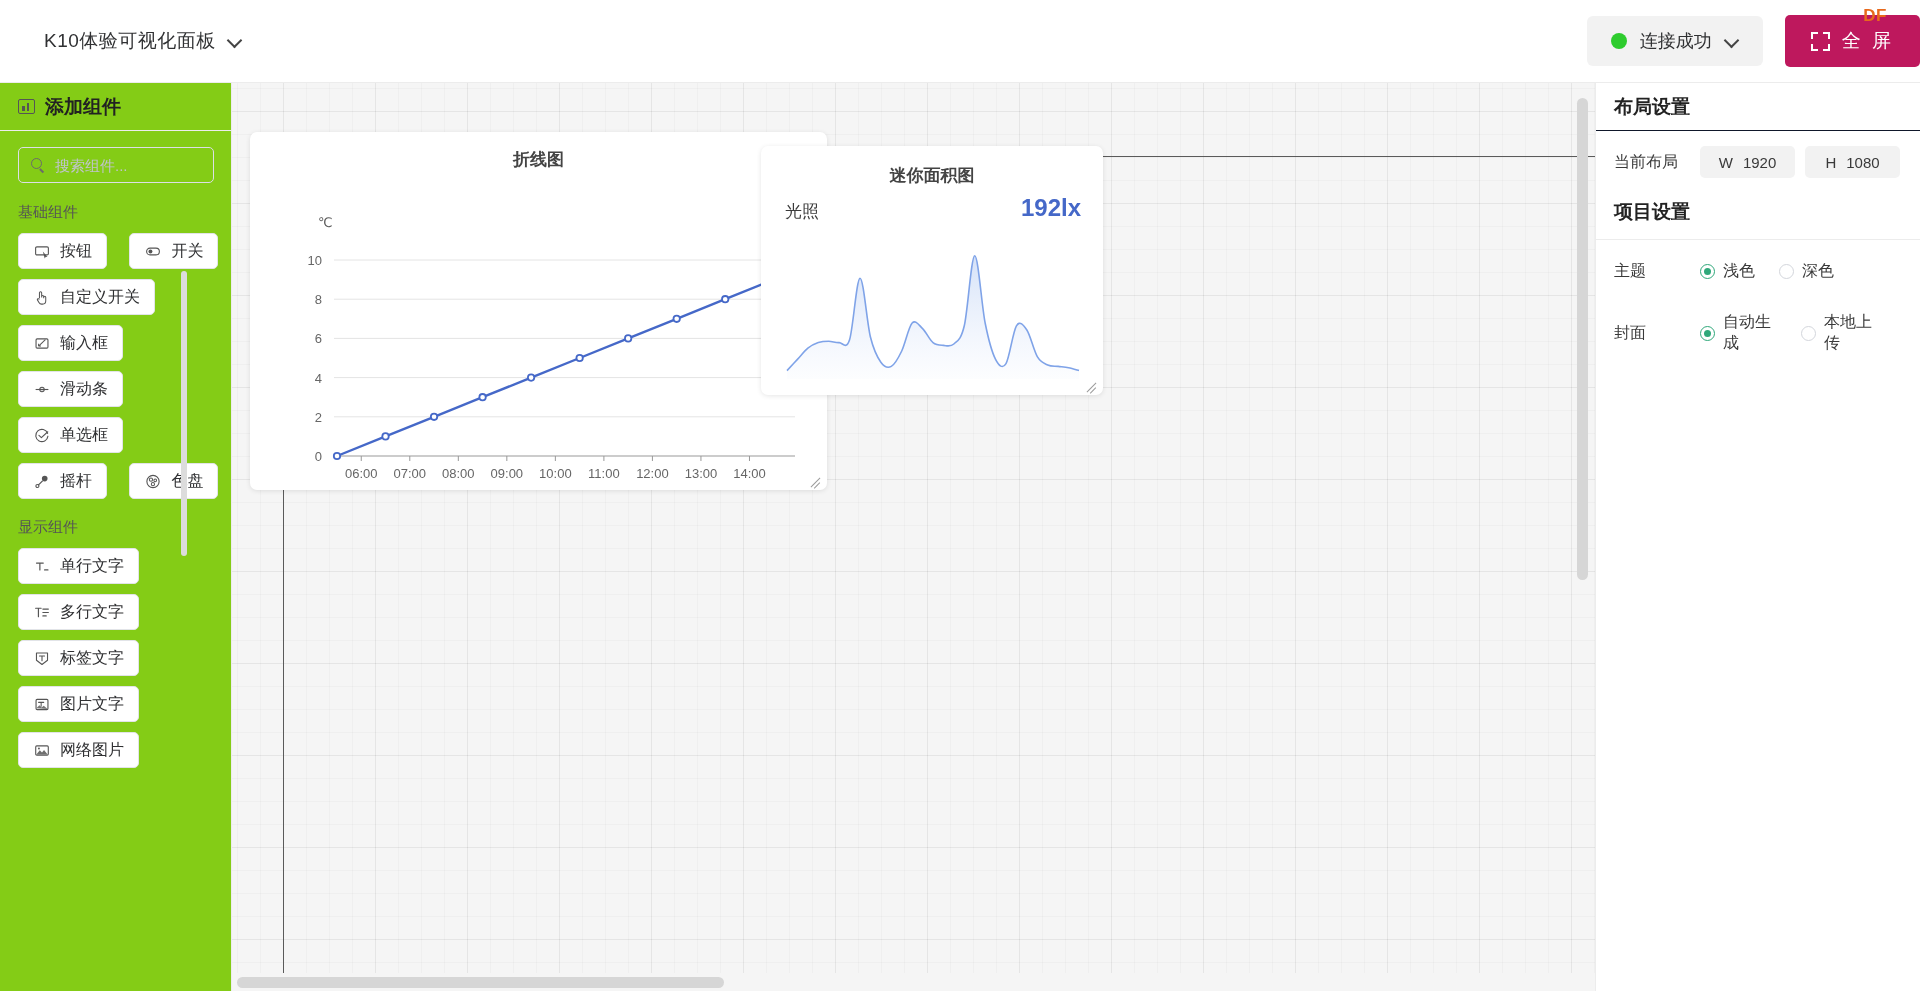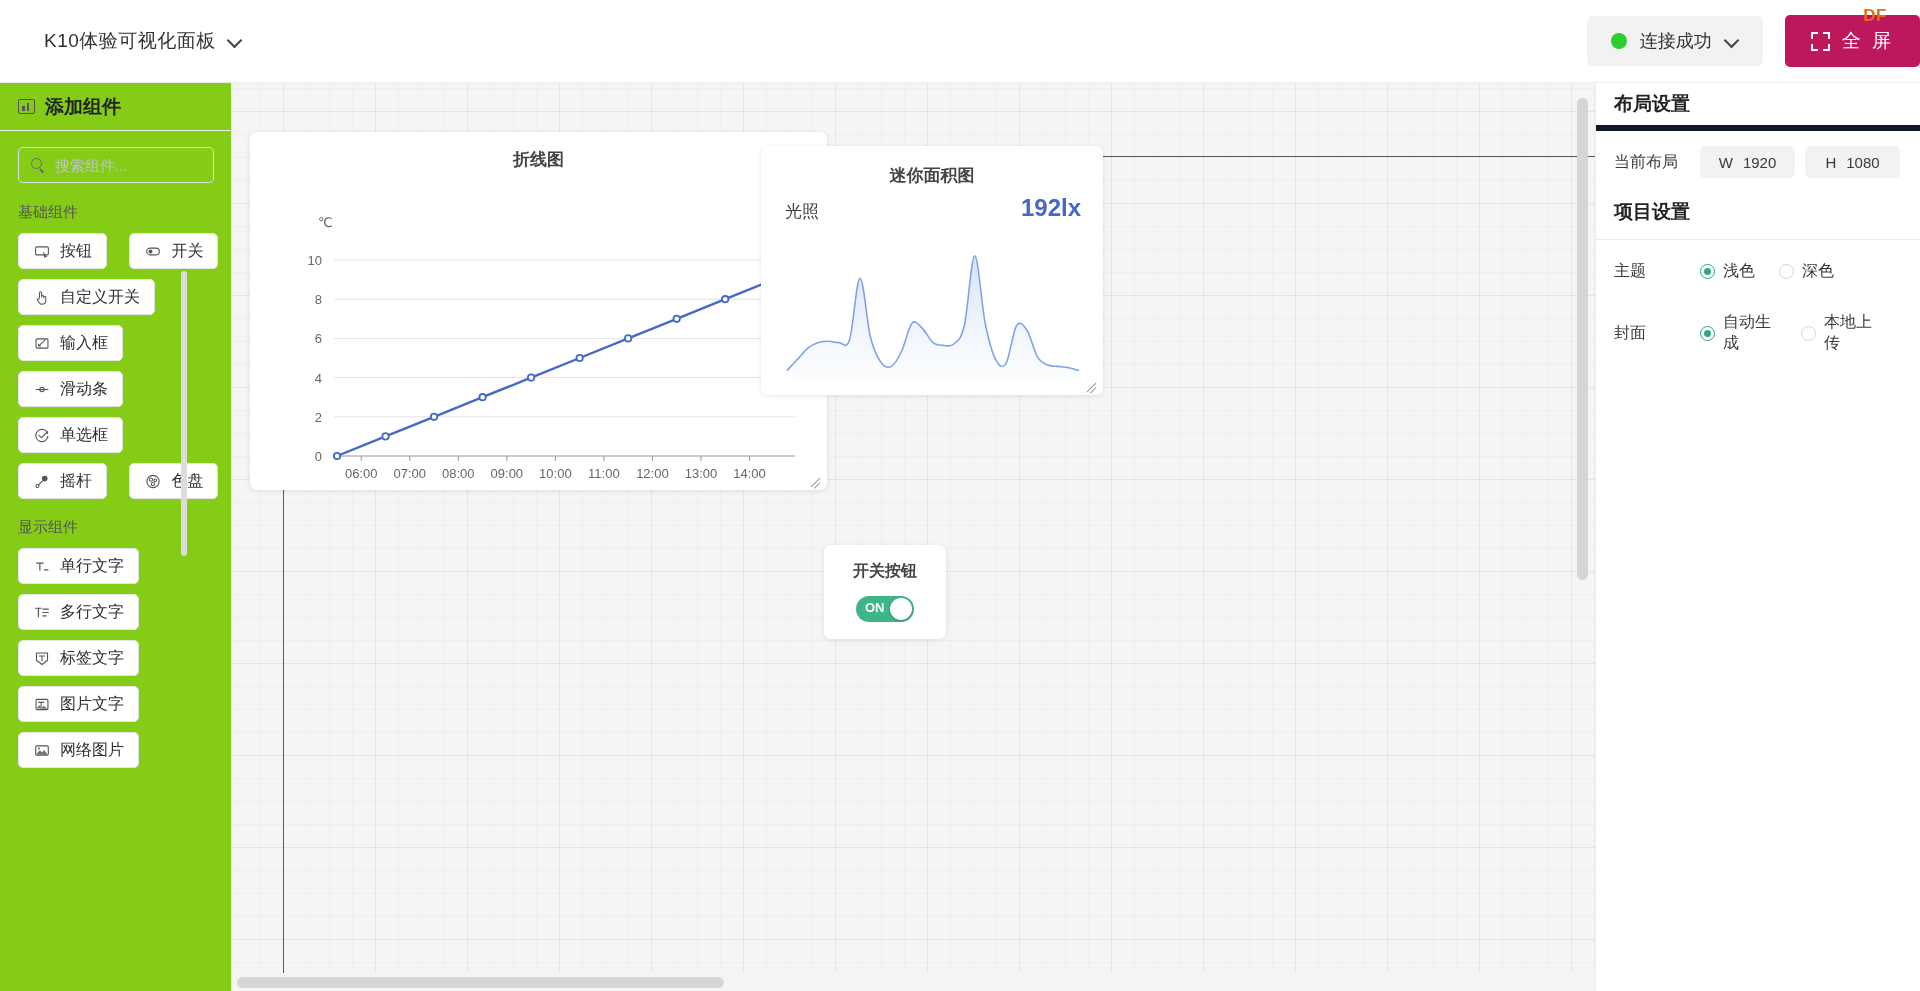--- a/index.html
+++ b/index.html
@@ -197,21 +197,21 @@
     position: absolute; left: 9px; top: 4px; font-size: 13px; color: #fff; font-weight: bold;
   }
 
   
   #rightpanel {
     position: absolute; left: 1595px; top: 83px; width: 325px; height: 908px;
     background: #fff; border-left: 1px solid #ececec;
   }
   #rp-head {
     height: 48px; display: flex; align-items: center; padding: 0 18px;
-    border-bottom: 6px solid #0f172a;
+    border-bottom: 1px solid #0f172a;
   }
   #rp-head .ttl { font-size: 19px; font-weight: bold; color: #222; }
   .rp-row { display: flex; align-items: center; padding: 0 18px; height: 62px; }
   .rp-label { font-size: 16px; color: #3a3a3a; width: 86px; flex: 0 0 auto; }
   .dim-box {
     background: #f2f2f2; border-radius: 5px; height: 32px; min-width: 95px;
     display: flex; align-items: center; justify-content: center; gap: 10px;
     font-size: 15px; color: #3a3a3a; margin-right: 10px; cursor: text;
   }
   .rp-section {
@@ -444,27 +444,20 @@
             <stop offset="0%" stop-color="#9ab8ef" stop-opacity="0.42"></stop>
             <stop offset="100%" stop-color="#c9d9f7" stop-opacity="0.05"></stop>
           </linearGradient>
         </defs>
         <path d="M26 139.6 C27.738095238095237 137.73333333333332 32.952380952380956 132.13333333333333 36.42857142857143 128.4 C39.904761904761905 124.66666666666667 43.38095238095239 120 46.85714285714286 117.2 C50.333333333333336 114.4 53.80952380952381 112.76666666666667 57.285714285714285 111.6 C60.76190476190476 110.43333333333332 64.23809523809524 110.19999999999999 67.71428571428572 110.19999999999999 C71.1904761904762 110.19999999999999 74.66666666666666 111.83333333333333 78.14285714285714 111.6 C81.61904761904762 111.36666666666666 85.09523809523809 119.53333333333333 88.57142857142857 108.8 C92.04761904761905 98.06666666666666 95.52380952380952 47.66666666666667 99 47.2 C102.47619047619048 46.733333333333334 105.95238095238095 92 109.42857142857143 106 C112.90476190476191 120 116.38095238095238 126.29999999999998 119.85714285714286 131.2 C123.33333333333334 136.1 126.8095238095238 137.26666666666668 130.28571428571428 135.4 C133.76190476190476 133.53333333333333 137.23809523809524 127.23333333333333 140.71428571428572 120 C144.1904761904762 112.76666666666667 147.66666666666666 95.73333333333333 151.14285714285714 92 C154.61904761904762 88.26666666666667 158.0952380952381 94.33333333333333 161.57142857142858 97.6 C165.04761904761907 100.86666666666666 168.52380952380952 108.8 172 111.6 C175.47619047619048 114.39999999999999 178.95238095238093 114.16666666666667 182.42857142857142 114.4 C185.9047619047619 114.63333333333334 189.38095238095238 116.26666666666667 192.85714285714286 113 C196.33333333333334 109.73333333333333 199.8095238095238 109.5 203.28571428571428 94.8 C206.76190476190476 80.1 210.23809523809524 25.266666666666662 213.71428571428572 24.799999999999997 C217.1904761904762 24.333333333333332 220.66666666666666 74.73333333333333 224.14285714285714 92 C227.61904761904762 109.26666666666667 231.0952380952381 121.63333333333334 234.57142857142858 128.4 C238.04761904761907 135.16666666666669 241.52380952380952 138.2 245 132.6 C248.47619047619048 127 251.95238095238093 100.39999999999999 255.42857142857142 94.8 C258.9047619047619 89.2 262.3809523809524 93.86666666666667 265.8571428571429 99 C269.33333333333337 104.13333333333333 272.8095238095238 119.76666666666667 276.2857142857143 125.6 C279.76190476190476 131.43333333333334 283.23809523809524 132.36666666666667 286.7142857142857 134 C290.1904761904762 135.63333333333333 293.6666666666667 134.93333333333334 297.14285714285717 135.4 C300.61904761904765 135.86666666666667 304.0952380952381 136.10000000000002 307.57142857142856 136.8 C311.04761904761904 137.5 316.26190476190476 139.13333333333333 318 139.6 L318 148 L26 148 Z" fill="url(#agrad)"></path>
         <path d="M26 139.6 C27.738095238095237 137.73333333333332 32.952380952380956 132.13333333333333 36.42857142857143 128.4 C39.904761904761905 124.66666666666667 43.38095238095239 120 46.85714285714286 117.2 C50.333333333333336 114.4 53.80952380952381 112.76666666666667 57.285714285714285 111.6 C60.76190476190476 110.43333333333332 64.23809523809524 110.19999999999999 67.71428571428572 110.19999999999999 C71.1904761904762 110.19999999999999 74.66666666666666 111.83333333333333 78.14285714285714 111.6 C81.61904761904762 111.36666666666666 85.09523809523809 119.53333333333333 88.57142857142857 108.8 C92.04761904761905 98.06666666666666 95.52380952380952 47.66666666666667 99 47.2 C102.47619047619048 46.733333333333334 105.95238095238095 92 109.42857142857143 106 C112.90476190476191 120 116.38095238095238 126.29999999999998 119.85714285714286 131.2 C123.33333333333334 136.1 126.8095238095238 137.26666666666668 130.28571428571428 135.4 C133.76190476190476 133.53333333333333 137.23809523809524 127.23333333333333 140.71428571428572 120 C144.1904761904762 112.76666666666667 147.66666666666666 95.73333333333333 151.14285714285714 92 C154.61904761904762 88.26666666666667 158.0952380952381 94.33333333333333 161.57142857142858 97.6 C165.04761904761907 100.86666666666666 168.52380952380952 108.8 172 111.6 C175.47619047619048 114.39999999999999 178.95238095238093 114.16666666666667 182.42857142857142 114.4 C185.9047619047619 114.63333333333334 189.38095238095238 116.26666666666667 192.85714285714286 113 C196.33333333333334 109.73333333333333 199.8095238095238 109.5 203.28571428571428 94.8 C206.76190476190476 80.1 210.23809523809524 25.266666666666662 213.71428571428572 24.799999999999997 C217.1904761904762 24.333333333333332 220.66666666666666 74.73333333333333 224.14285714285714 92 C227.61904761904762 109.26666666666667 231.0952380952381 121.63333333333334 234.57142857142858 128.4 C238.04761904761907 135.16666666666669 241.52380952380952 138.2 245 132.6 C248.47619047619048 127 251.95238095238093 100.39999999999999 255.42857142857142 94.8 C258.9047619047619 89.2 262.3809523809524 93.86666666666667 265.8571428571429 99 C269.33333333333337 104.13333333333333 272.8095238095238 119.76666666666667 276.2857142857143 125.6 C279.76190476190476 131.43333333333334 283.23809523809524 132.36666666666667 286.7142857142857 134 C290.1904761904762 135.63333333333333 293.6666666666667 134.93333333333334 297.14285714285717 135.4 C300.61904761904765 135.86666666666667 304.0952380952381 136.10000000000002 307.57142857142856 136.8 C311.04761904761904 137.5 316.26190476190476 139.13333333333333 318 139.6" fill="none" stroke="#7fa3e8" stroke-width="1.6"></path>
       </svg>
     <span class="resize-grip"></span>
   </div>
 
-  <div class="widget" id="w-switch">
-    <div class="wtitle">开关按钮</div>
-    <div id="sw-toggle">
-      <span id="sw-on-text">ON</span>
-      <span id="sw-knob"></span>
-    </div>
-  </div>
 
   <div id="canvas-vthumb"></div>
   <div id="hscroll-track">
     <div id="hscroll-thumb"></div>
   </div>
 </div>
 
 <div id="rightpanel">
   <div id="rp-head">
     <span class="ttl">布局设置</span>

